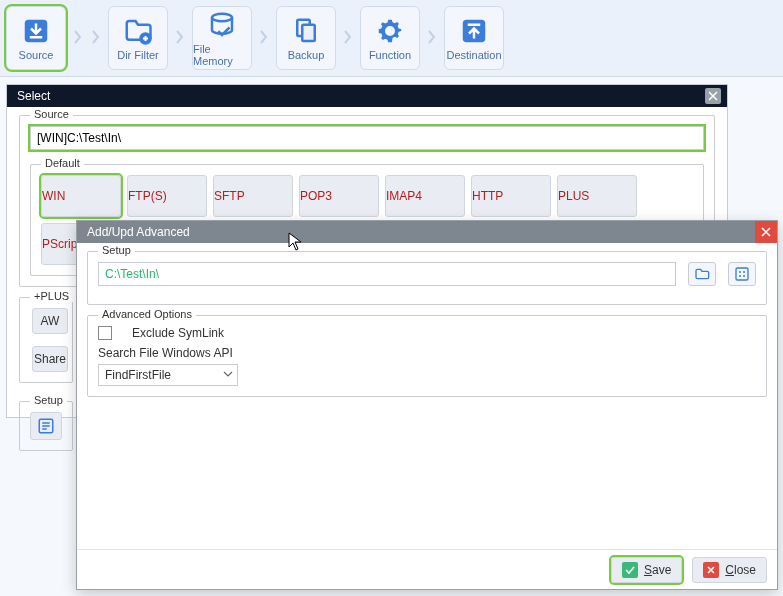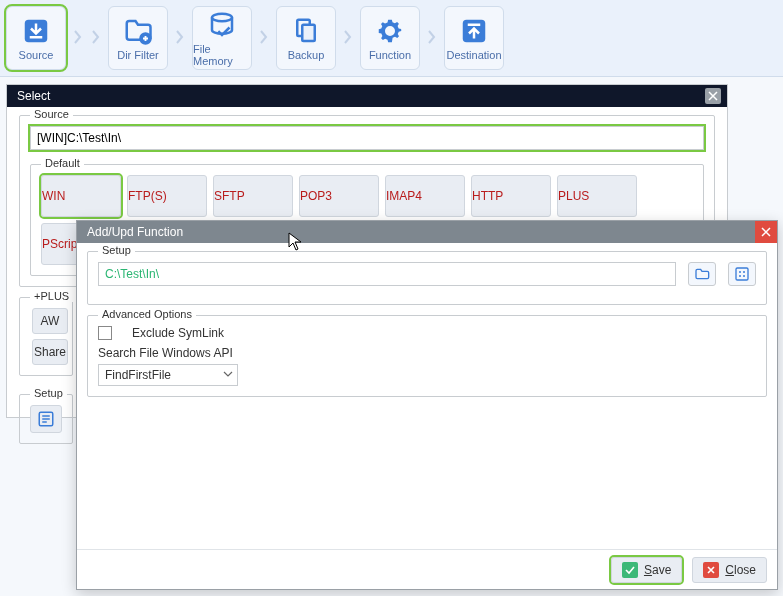--- a/index.html
+++ b/index.html
@@ -18,21 +18,21 @@
 .select-window { position: absolute; left: 6px; top: 84px; width: 722px; height: 334px; border: 1px solid #c8ccd0; background: #fff; }
 .select-title { background: #0f172a; color: #fff; height: 22px; display: flex; align-items: center; justify-content: space-between; padding: 0 6px 0 10px; font-size: 12px; }
 .title-close { width: 16px; height: 16px; background: #99a0a7; border-radius: 2px; display:flex; align-items:center; justify-content:center; cursor:pointer; }
 .select-body { padding: 8px 12px; }
 .fieldset { border: 1px solid #c8ccd0; border-radius: 2px; padding: 10px 10px; margin-bottom: 10px; position: relative; }
 .fieldset-legend { position: absolute; top: -8px; left: 10px; background: #fff; padding: 0 4px; color: #333; font-size: 11px; }
 .source-input { width: 100%; height: 24px; border: 1px solid #c8ccd0; padding: 0 6px; outline: 2px solid #7ac943; outline-offset: 0; font-size: 12px; }
 .default-row { display: flex; gap: 6px; flex-wrap: wrap; }
 .proto-btn { width: 80px; height: 42px; background: #e9edf3; border: 1px solid #d0d6de; border-radius: 3px; display:flex; align-items:center; justify-content:flex-start; cursor:pointer; font-size: 12px; color: #b91c1c; }
 .proto-btn.sel { outline: 2px solid #7ac943; }
-.plus-col { display:flex; flex-direction: column; gap: 5px; }
+.plus-col { display:flex; flex-direction: column; gap: 12px; }
 .plus-btn { width: 36px; height: 26px; background: #e9edf3; border: 1px solid #d0d6de; border-radius: 3px; display:flex; align-items:center; justify-content:center; }
 .setup-btn { width: 32px; height: 28px; background: #e9edf3; border: 1px solid #d0d6de; border-radius: 3px; display:flex; align-items:center; justify-content:center; cursor:pointer; }
 .setup-btn svg { fill: #3b7dd8; }
 
 
 .dialog { position: absolute; left: 76px; top: 220px; width: 702px; height: 370px; background: #fff; border: 1px solid #9aa0a6; box-shadow: 0 4px 14px rgba(0,0,0,0.2); display:flex; flex-direction:column; }
 .dlg-title { background: #7e878f; color: #fff; height: 22px; display:flex; align-items:center; justify-content: space-between; padding: 0 0 0 10px; font-size: 12px; }
 .dlg-close { width: 22px; height: 22px; background: #e04b3f; display:flex; align-items:center; justify-content:center; cursor:pointer; }
 .dlg-body { flex:1; padding: 8px 10px; overflow:auto; }
 .row-label { font-size: 12px; margin-bottom: 4px; color: #333; }
@@ -195,21 +195,21 @@
             <rect x="3" y="3" width="18" height="18" rx="2" fill="none" stroke="#3b7dd8" stroke-width="2"></rect>
             <path d="M7 8h10M7 12h10M7 16h6" stroke="#3b7dd8" stroke-width="2"></path>
           </svg>
       </div>
     </div>
   </div>
 </div>
 
 <div class="dialog">
   <div class="dlg-title">
-    <span>Add/Upd Function</span>
+    <span>Add/Upd Advanced</span>
     <span class="dlg-close">
       <svg width="10" height="10" viewBox="0 0 10 10">
           <path d="M1 1l8 8M9 1l-8 8" stroke="#fff" stroke-width="1.5"></path>
         </svg>
     </span>
   </div>
   <div class="dlg-body">
     <div class="fieldset">
       <span class="fieldset-legend">Setup</span>
       <div class="dir-row">

